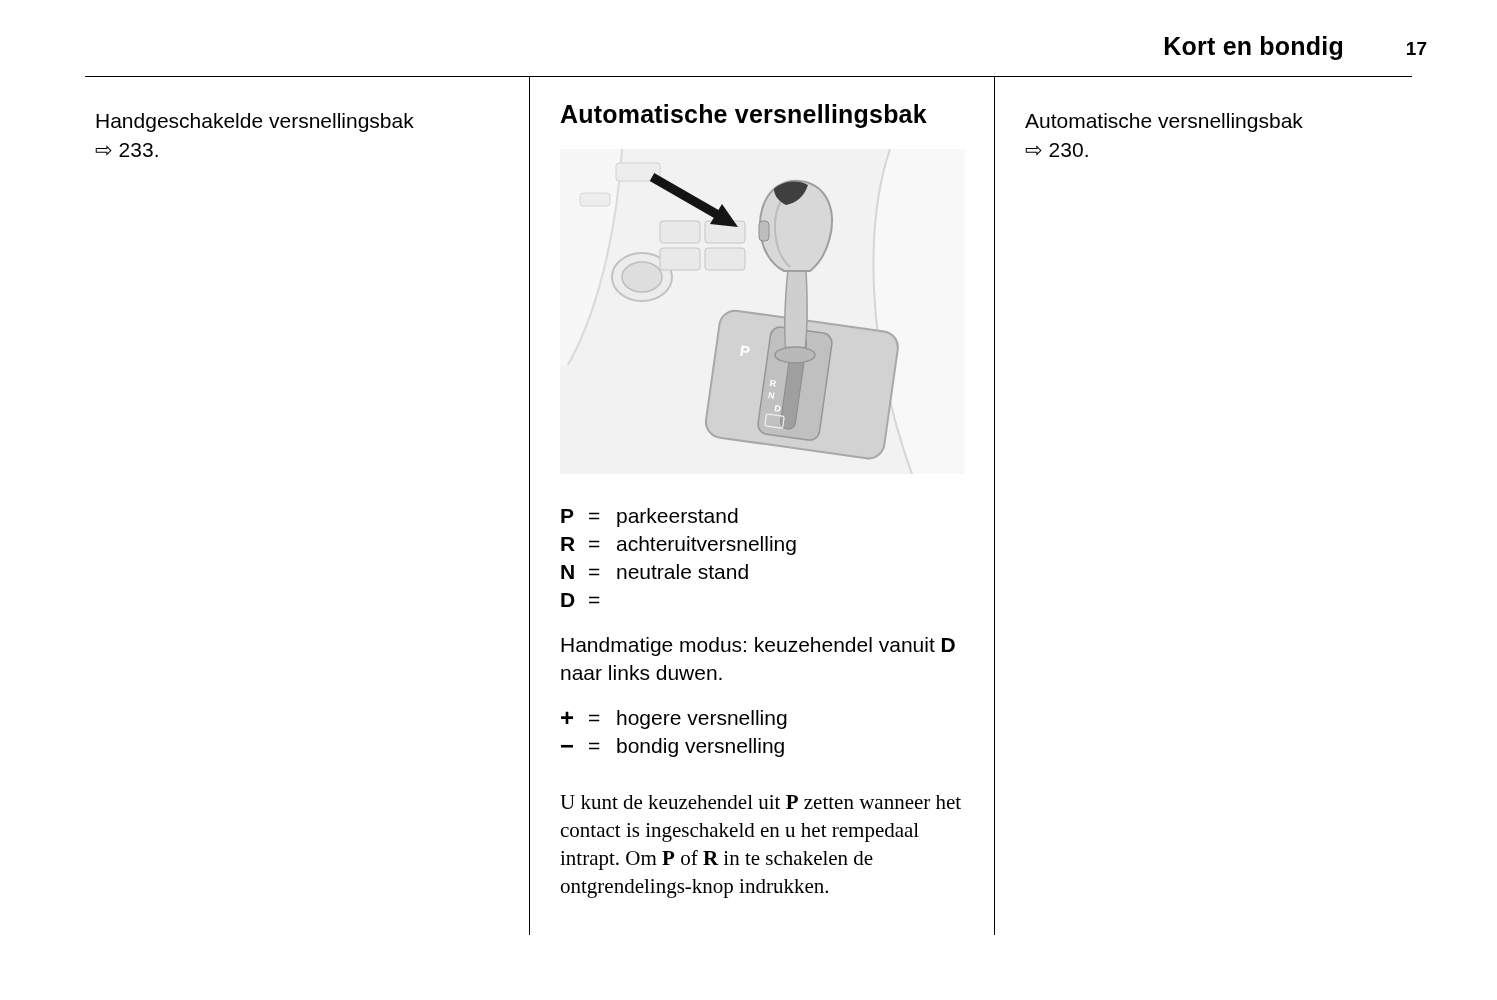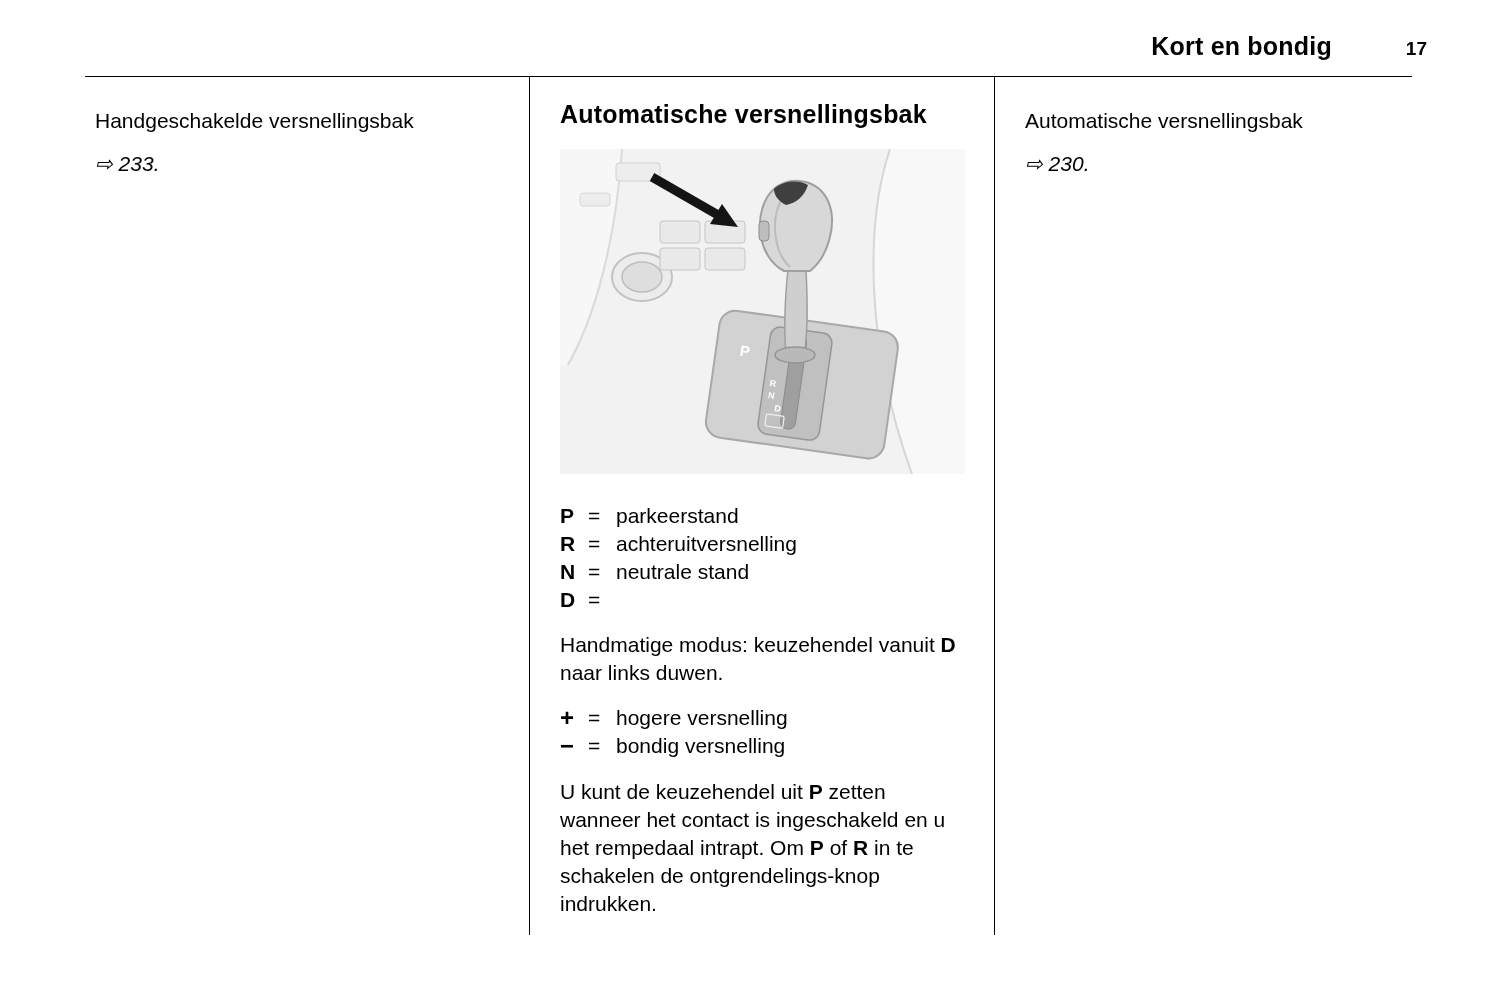--- a/index.html
+++ b/index.html
@@ -7,59 +7,59 @@
   body {
     width: 1497px; height: 1000px; overflow: hidden;
     font-family: "Liberation Sans", sans-serif;
     color: #000;
   }
   .page { width: 1497px; height: 1000px; position: relative; }
 
   
   .header {
     padding: 32px 70px 0 85px;
-    display: flex; justify-content: flex-end; align-items: baseline; gap: 12px;
+    display: flex; justify-content: flex-end; align-items: baseline;
   }
   .chapter-title { font-size: 25px; font-weight: bold; letter-spacing: 0.2px; }
   .page-number { font-size: 19px; font-weight: bold; margin-left: 62px; }
   .header-rule {
     margin: 15px 85px 0 85px;
     border-top: 1.5px solid #000;
     height: 0;
   }
 
   
   .columns { display: flex; margin: 0 85px; min-height: 858px; }
   .col { box-sizing: border-box; }
   .col-left  { width: 445px; border-right: 1.5px solid #000; padding: 30px 45px 0 10px; }
   .col-middle{ width: 465px; border-right: 1.5px solid #000; padding: 22px 28px 0 30px; }
   .col-right { flex: 1; padding: 30px 0 0 30px; }
 
   .body-text { font-size: 21px; line-height: 28px; }
   .col-heading { font-size: 25px; font-weight: bold; line-height: 30px; letter-spacing: 0.2px; }
 
-  .ref-line { margin-top: 15px; font-style: italic; }
+  .ref-line { margin-top: 1px; }
   .ref-arrow { display: inline-block; margin-right: 6px; font-size: 21px; }
 
   
   .illustration { margin-top: 20px; width: 405px; height: 325px; }
   .illustration svg { display: block; width: 405px; height: 325px; }
   .gate-letter { font-family: "Liberation Sans", sans-serif; fill: #ffffff; font-weight: bold; }
 
   
   .legend { margin-top: 28px; }
   .legend-row { display: flex; font-size: 21px; line-height: 28px; }
   .legend-sym { width: 28px; font-weight: bold; flex: 0 0 28px; }
   .legend-eq  { width: 28px; flex: 0 0 28px; }
   .legend-desc{ flex: 1; }
 
   .manual-mode { margin-top: 17px; }
   .shift-symbols { margin-top: 17px; }
   .shift-symbols .legend-sym { font-size: 24px; font-weight: bold; }
-  .main-para { margin-top: 18px; }
+  .main-para { margin-top: 28px; font-family: Liberation Serif, serif; }
   b { font-weight: bold; }
 </style>
 </head>
 <body>
 
 <div class="page">
 
   <header class="header">
     <span class="chapter-title">Kort en bondig</span>
     <span class="page-number">17</span>

